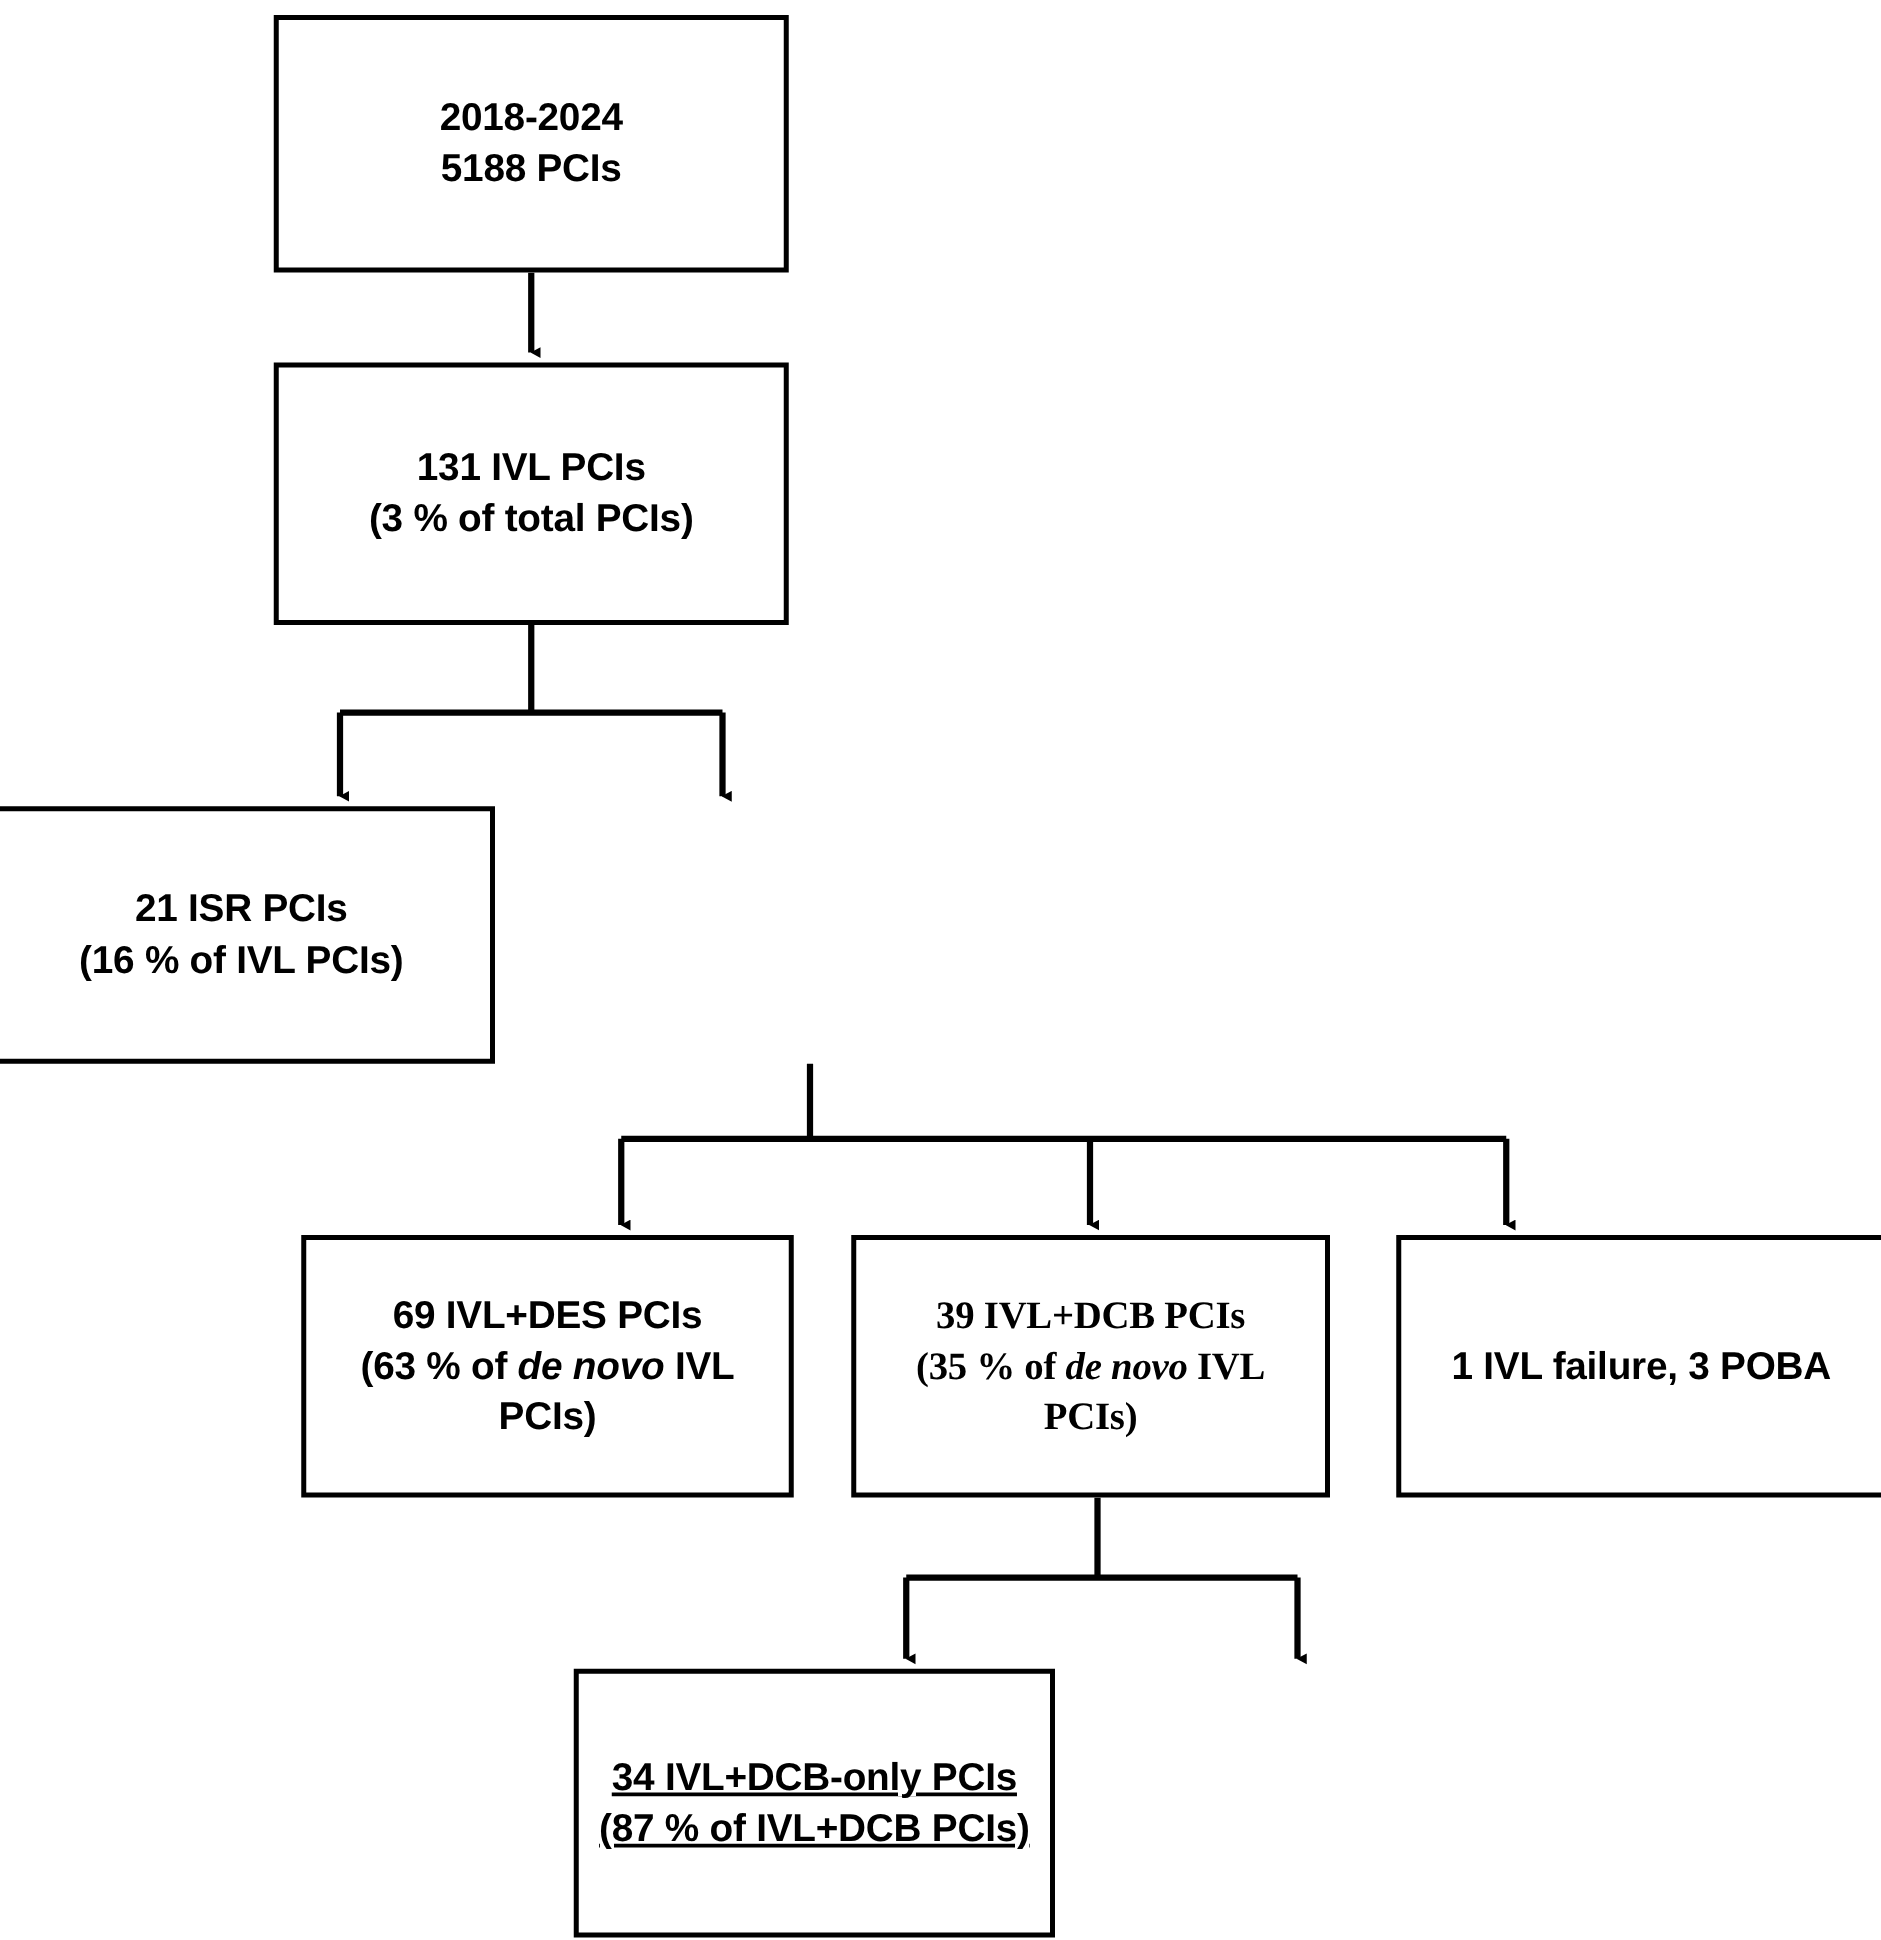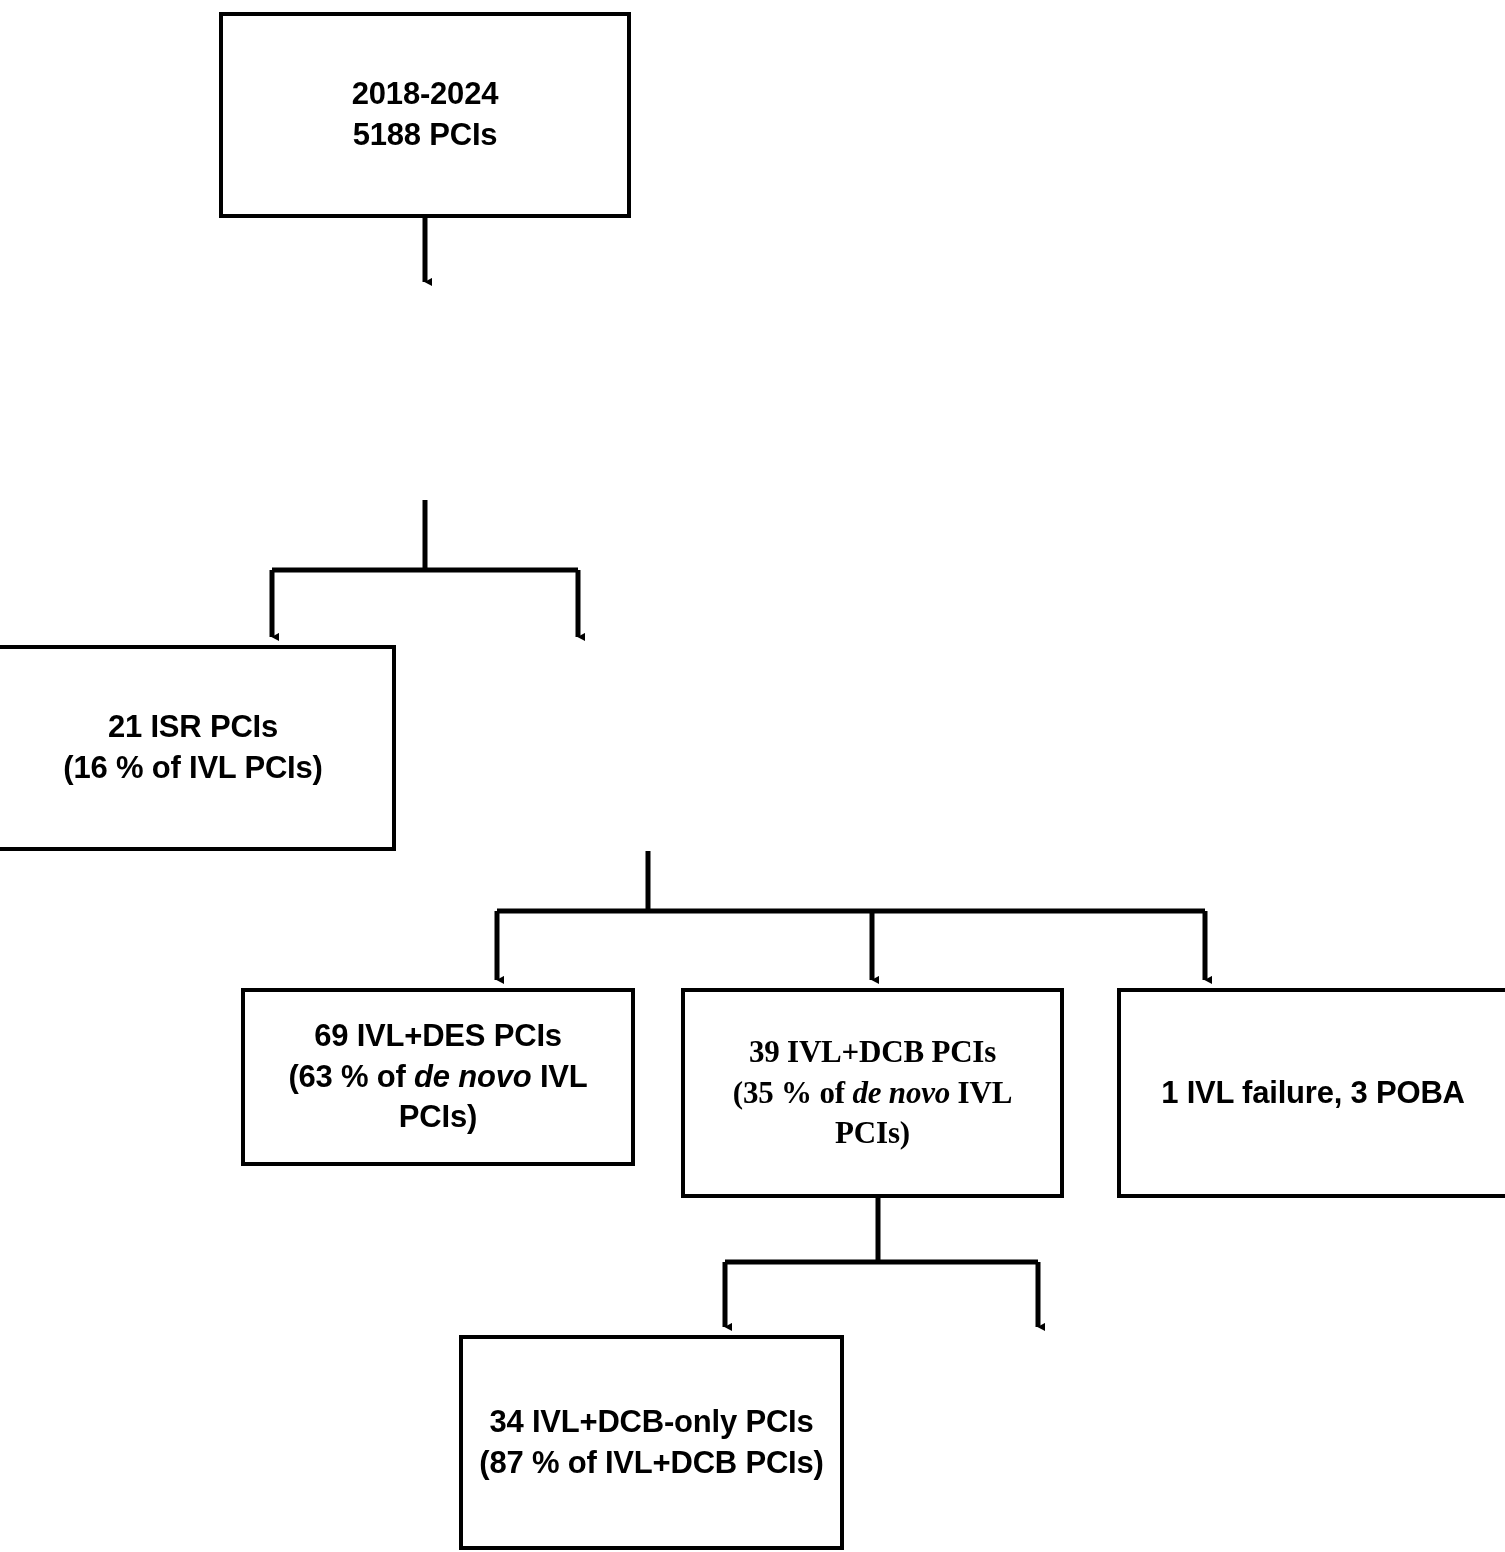--- a/index.html
+++ b/index.html
@@ -48,25 +48,25 @@
     font-weight: bold;
   }
   
   #box-total          { left: 219px;  top: 12px;   width: 412px; height: 206px; }
   
   #box-ivl            { left: 219px;  top: 290px;  width: 412px; height: 210px; }
   
   #box-isr            { left: -10px;  top: 645px;  width: 406px; height: 206px; }
   #box-denovo         { left: 446px;  top: 645px;  width: 388px; height: 206px; }
   
-  #box-des            { left: 241px;  top: 988px;  width: 394px; height: 178px; }
+  #box-des            { left: 241px;  top: 988px;  width: 394px; height: 210px; }
   #box-dcb            { left: 681px;  top: 988px;  width: 383px; height: 210px; font-family: Liberation Serif, serif; }
   #box-failure        { left: 1117px; top: 988px;  width: 392px; height: 210px; }
   
-  #box-dcb-only       { left: 459px;  top: 1335px; width: 385px; height: 215px; }
+  #box-dcb-only       { left: 459px;  top: 1335px; width: 385px; height: 215px; text-decoration: underline; }
   #box-bailout        { left: 890px;  top: 1335px; width: 385px; height: 215px; }
 </style>
 </head>
 <body>
 
 <div id="flowchart-root">
 
   <svg id="connector-layer" viewBox="0 0 1505 1552" width="1505" height="1552" xmlns="http://www.w3.org/2000/svg">
     <defs>
       <marker id="arrowhead" markerWidth="9" markerHeight="8" refX="4.3" refY="7.4" orient="auto" markerUnits="userSpaceOnUse">
@@ -98,20 +98,23 @@
       <line x1="725" y1="1262" x2="1038" y2="1262" stroke="#000000" stroke-width="5"></line>
       <line x1="725" y1="1262" x2="725" y2="1327" stroke="#000000" stroke-width="5" marker-end="url(#arrowhead)"></line>
       <line x1="1038" y1="1262" x2="1038" y2="1327" stroke="#000000" stroke-width="5" marker-end="url(#arrowhead)"></line>
     </g>
   </svg>
 
   <div class="node-box" id="box-total">
     <span class="node-text">2018-2024<br>5188 PCIs</span>
   </div>
 
+  <div class="node-box" id="box-ivl">
+    <span class="node-text">131 IVL PCIs<br>(3 % of total PCIs)</span>
+  </div>
 
   <div class="node-box" id="box-isr">
     <span class="node-text">21 ISR PCIs<br>(16 % of IVL PCIs)</span>
   </div>
 
 
   <div class="node-box" id="box-des">
     <span class="node-text">69 IVL+DES PCIs<br>(63 % of <em>de novo</em> IVL<br>PCIs)</span>
   </div>
 

